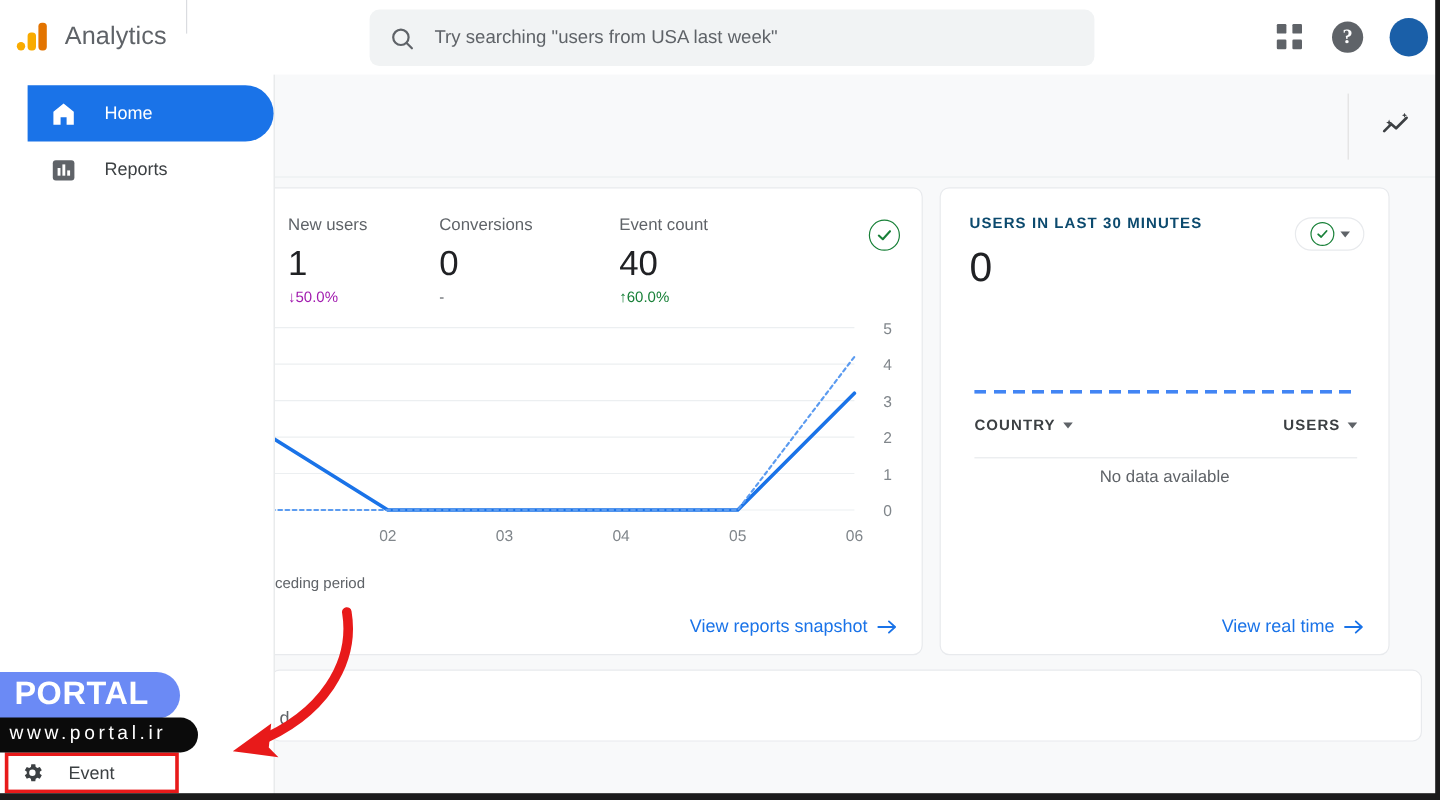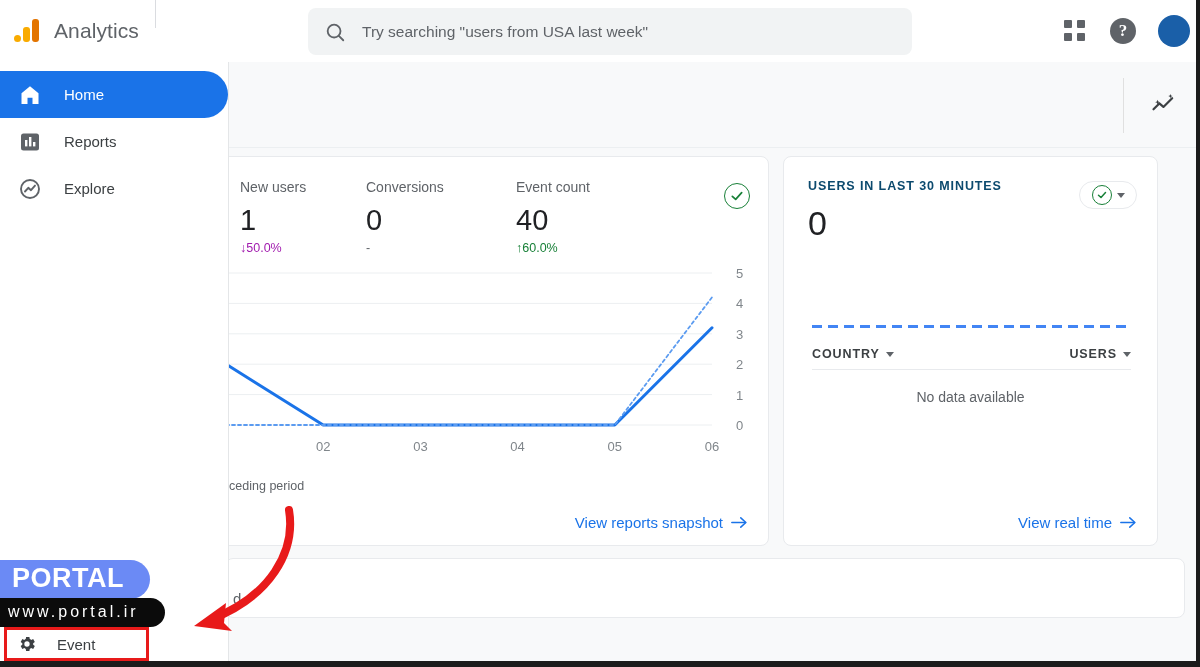--- a/index.html
+++ b/index.html
@@ -53,21 +53,21 @@
     align-items:center; justify-content:center; margin-right:22px; cursor:pointer;
     font-family:"Liberation Serif", serif;
   }
   .avatar {
     width:32px; height:32px; border-radius:50%; background:#1a5fa8; cursor:pointer;
   }
 
   
   .sidebar {
     position:absolute; left:0; top:62px; width:229px; height:605px;
-    background:#fff; border-right:1px solid #e4e6e8; z-index:20;
+    background:#fff; border-right:1px solid #e4e6e8; z-index:20;padding-left:23px;
   }
   .nav-item {
     display:flex; align-items:center; height:47px; padding-left:18px;
     color:#3c4043; font-size:15px; cursor:pointer; margin-right:0;
     border-radius:0 24px 24px 0;
   }
   .nav-item .nic { width:24px; height:24px; margin-right:22px; flex:0 0 24px; color:#5f6368; }
   .nav-item.active { background:#1a73e8; color:#fff; }
   .nav-item.active .nic { color:#fff; }
   .nav-top { padding-top:9px; }
@@ -143,21 +143,21 @@
     color:#188038; display:flex; align-items:center; justify-content:center;
   }
   .caret { width:0;height:0;border-left:4.5px solid transparent;border-right:4.5px solid transparent;border-top:5px solid #5f6368; }
   .rt-spark {
     position:absolute; left:28px; right:26px; top:168px; height:3px;
     background-image: repeating-linear-gradient(to right, #4285f4 0 10px, transparent 10px 16px);
   }
   .rt-table-head {
     position:absolute; left:28px; right:26px; top:190px;
     display:flex; justify-content:space-between; align-items:center;
-    border-bottom:1px solid #e8eaed; padding-bottom:8px;
+    border-bottom:1px solid #e8eaed; padding-bottom:20px;
   }
   .rt-col { font-size:12.5px; color:#3c4043; letter-spacing:.9px; font-weight:700; display:flex; align-items:center; gap:6px; cursor:pointer; }
   .rt-nodata {
     position:absolute; left:0; right:0; top:232px; text-align:center;
     font-size:14px; color:#5f6368;
   }
 
   
   .lower-panel {
     position:absolute; left:-4px; top:496px; width:960px; height:60px;
@@ -240,27 +240,20 @@
     <div class="nav-item">
       <svg class="nic" viewBox="0 0 24 24">
         <rect x="3" y="3.5" width="18" height="17" rx="2.5" fill="#5f6368"></rect>
         <rect x="7" y="10" width="2.4" height="6.4" fill="#fff"></rect>
         <rect x="11" y="7" width="2.4" height="9.4" fill="#fff"></rect>
         <rect x="15" y="12" width="2.4" height="4.4" fill="#fff"></rect>
       </svg>
       <span>Reports</span>
     </div>
 
-    <div class="nav-item">
-      <svg class="nic" viewBox="0 0 24 24" fill="none" stroke="#5f6368" stroke-width="1.9">
-        <circle cx="12" cy="12" r="9"></circle>
-        <polyline points="7,14.5 10.3,10.8 13,13.2 17,8.6" stroke-linecap="round" stroke-linejoin="round"></polyline>
-      </svg>
-      <span>Explore</span>
-    </div>
 
   </div>
 
   <div class="content">
 
     <div class="content-header">
       <div class="hdr-divider"></div>
       <svg class="insights-icon" viewBox="0 0 24 24" fill="none" stroke="#3c4043" stroke-width="1.9">
         <polyline points="3,16.5 8,11.5 11.5,14.5 19,7" stroke-linecap="round" stroke-linejoin="round"></polyline>
         <path d="M6.5 8.3l.6 1.5 1.5.6-1.5.6-.6 1.5-.6-1.5-1.5-.6 1.5-.6z" fill="#3c4043" stroke="none"></path>

